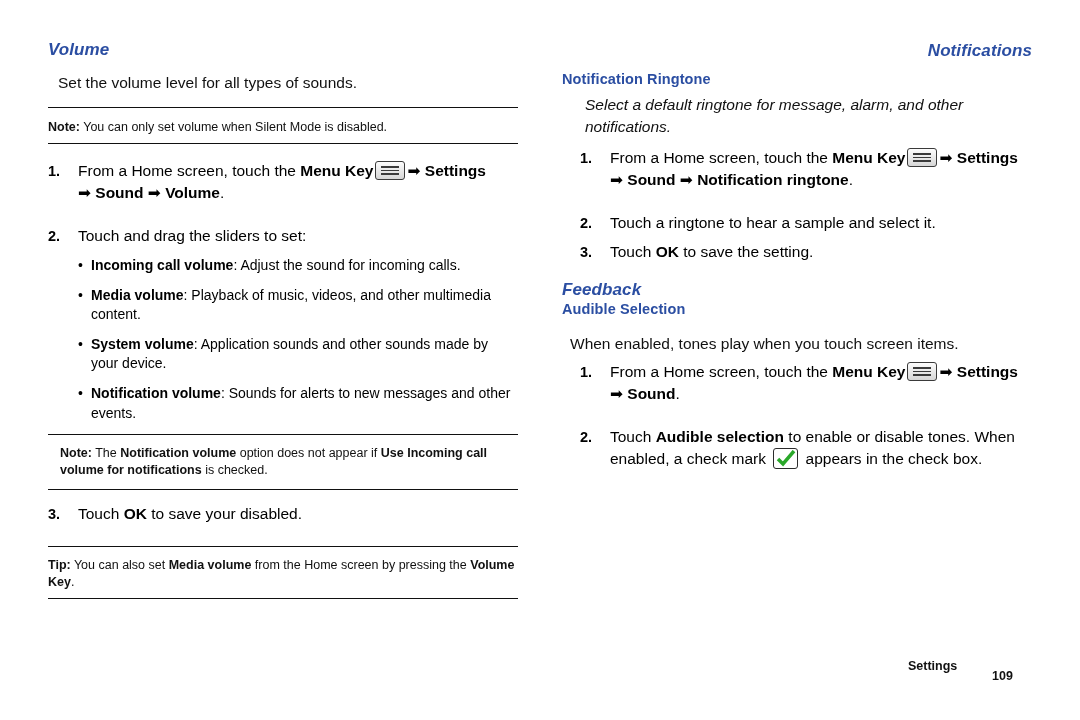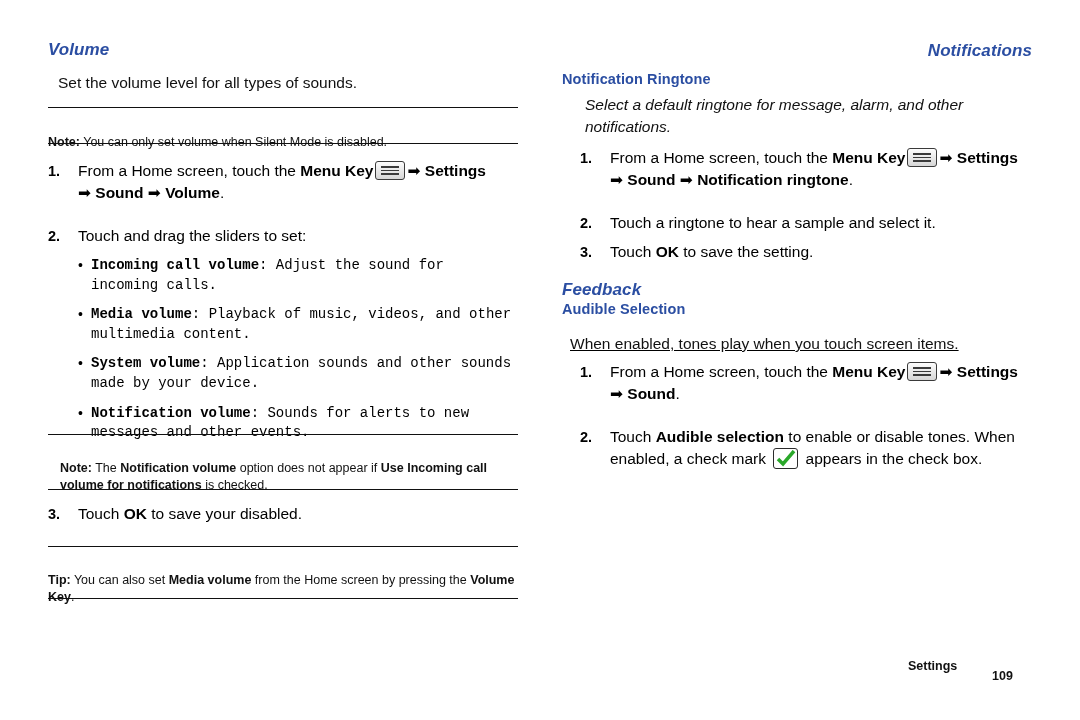--- a/index.html
+++ b/index.html
@@ -51,21 +51,20 @@
   }
   .rule {
     border: 0;
     border-top: 1.5px solid #111;
     margin: 0;
   }
   .note {
     font-size: 12.5px;
     line-height: 1.35;
     color: #111;
-    margin-top: 15px;
   }
   .note b { font-weight: bold; }
   .ol {
     font-size: 15.5px;
     line-height: 1.45;
   }
   .li {
     display: flex;
     margin: 0;
   }
@@ -84,21 +83,21 @@
   .bul {
     display: flex;
     margin: 0;
   }
   .bul .dot {
     width: 13px;
     flex: 0 0 13px;
     font-size: 14px;
     line-height: 1.4;
   }
-  .bul .btxt { flex: 1 1 auto; font-family: Liberation Mono, monospace; }
+  .bul .btxt { flex: 1 1 auto; }
   b { font-weight: bold; }
   
   .menukey {
     display: inline-block;
     width: 30px;
     height: 19px;
     border: 1.5px solid #3a3a3a;
     border-radius: 3px;
     background: linear-gradient(#fdfdfd, #d6d6d6);
     vertical-align: -4px;
@@ -267,21 +266,21 @@
     </div>
 
     <div style="position:absolute; left:0; top:271px; width:470px;margin-top:9px;">
       <h2 class="section">Feedback</h2>
     </div>
 
     <div style="position:absolute; left:0; top:301px; width:470px;">
       <h3 class="subsection">Audible Selection</h3>
     </div>
 
-    <div style="position:absolute; left:0; top:333px; width:460px;text-decoration:underline;">
+    <div style="position:absolute; left:0; top:333px; width:460px;">
       <p class="body" style="padding-left:8px;">When enabled, tones play when you touch screen items.</p>
     </div>
 
     <div class="ol" style="position:absolute; left:18px; top:361px; width:452px;">
       <div class="li">
         <div class="num">1.</div>
         <div class="txt">
           <span>From a Home screen, touch the </span><b>Menu Key</b><span class="menukey"><i class="l1"></i><i class="l2"></i><i class="l3"></i></span><span class="arrow">➡</span> <b>Settings</b><br>
           <span class="arrow">➡</span> <b>Sound</b>.
         </div>

